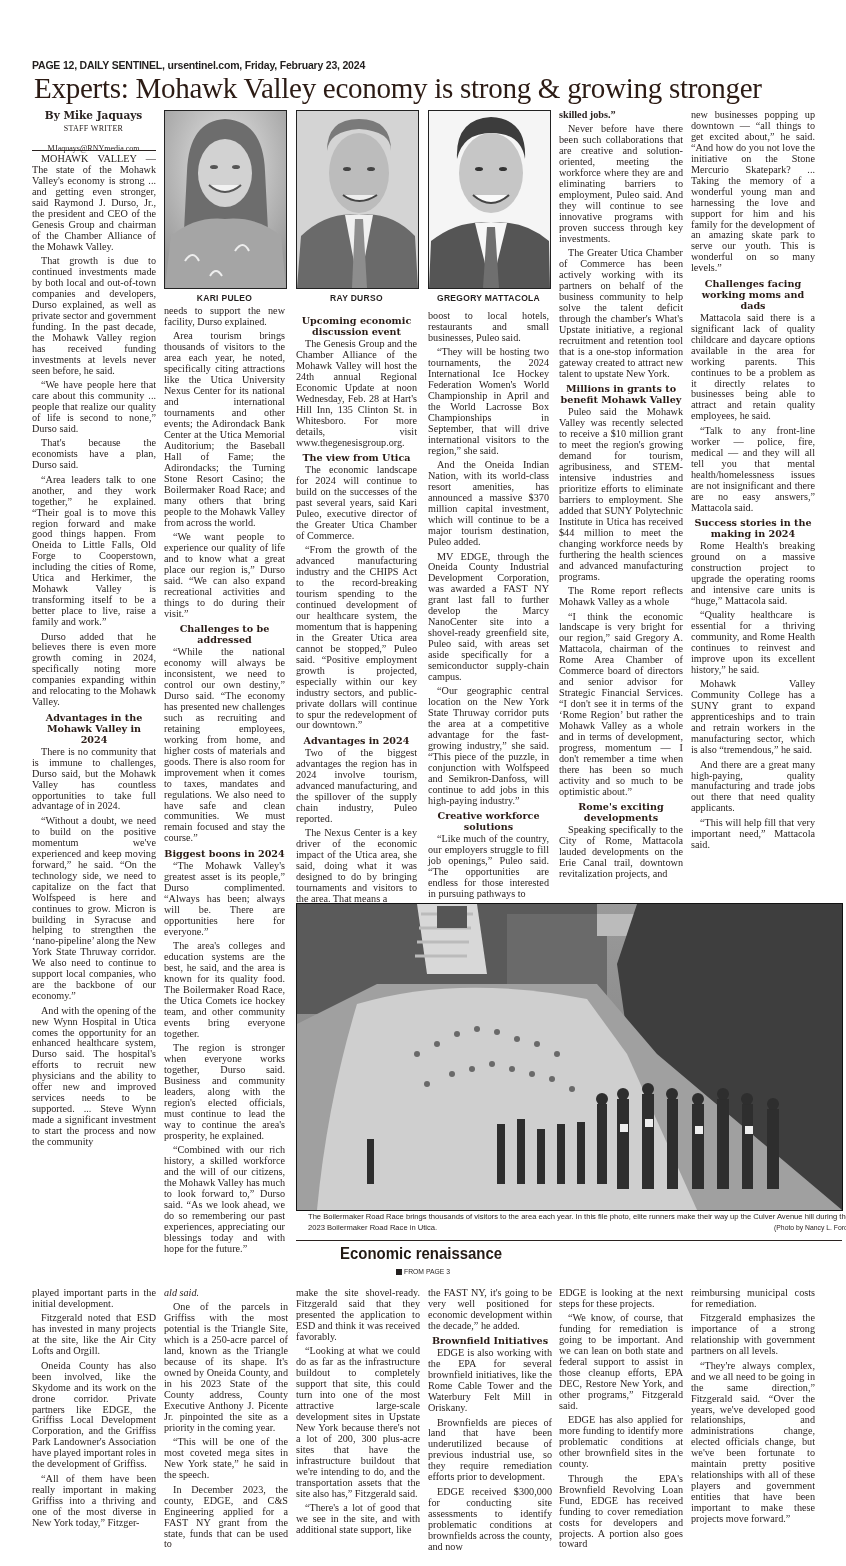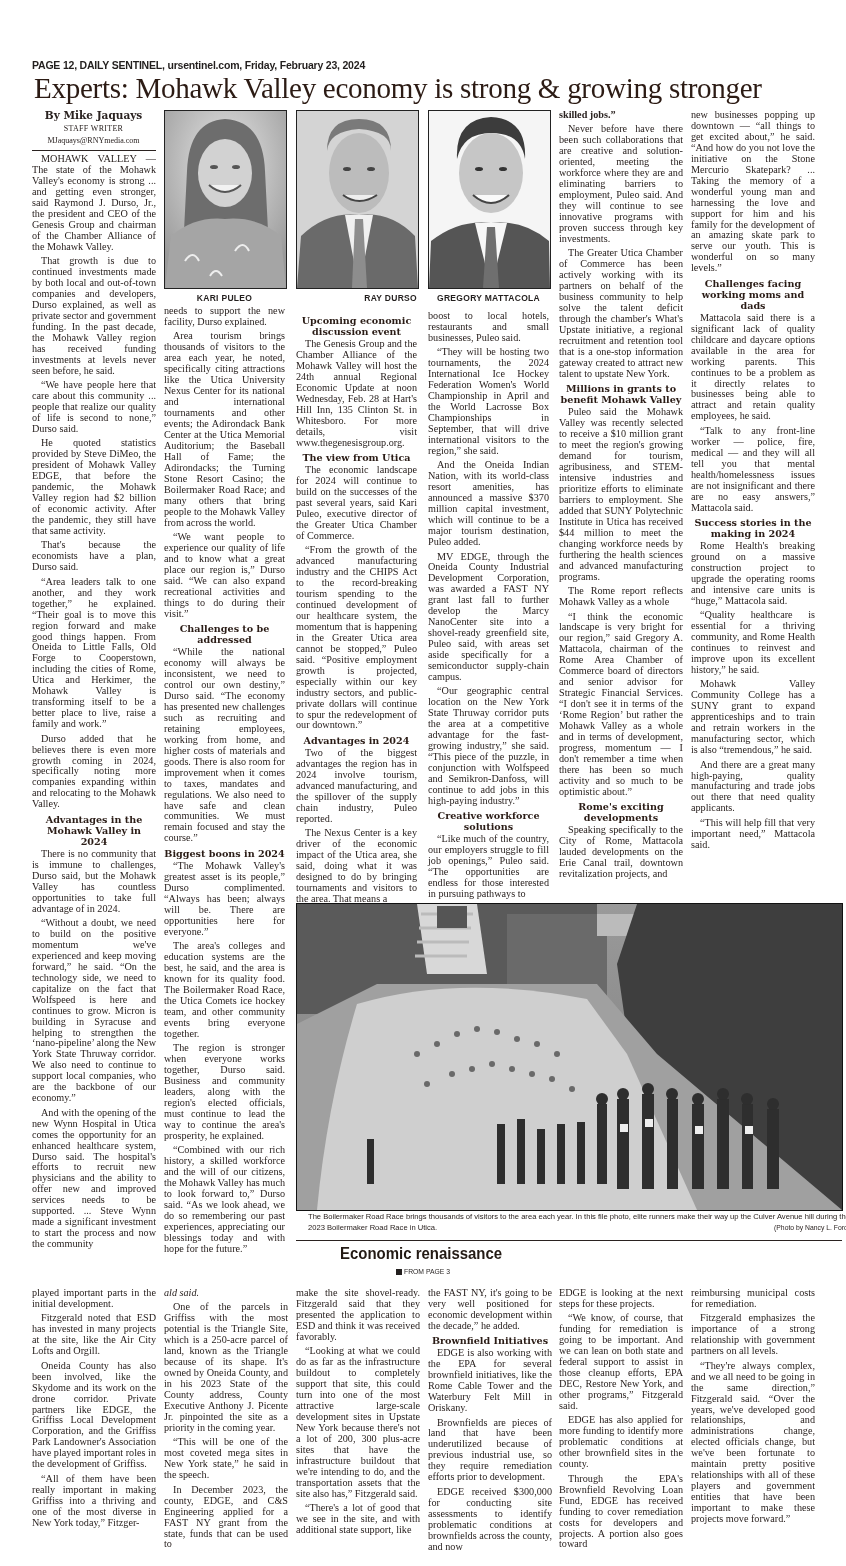--- a/index.html
+++ b/index.html
@@ -6,21 +6,21 @@
   body{width:846px;height:1566px;position:relative;overflow:hidden;font-family:"DejaVu Serif",serif;color:#2a2220;}
   .folio{position:absolute;left:32px;top:59px;font-family:"Liberation Sans",sans-serif;font-weight:bold;font-size:10.5px;color:#231f1e;letter-spacing:-0.2px;}
   .folio .rest{font-weight:bold;}
   .headline{position:absolute;left:34px;top:70px;width:790px;font-family:"Liberation Serif",serif;font-size:29.5px;line-height:36px;color:#2c1b14;white-space:nowrap;letter-spacing:-0.3px;transform:scaleX(0.985);transform-origin:left;}
   .col{position:absolute;font-family:"Liberation Serif",serif;font-size:10.2px;line-height:10.95px;text-align:justify;color:#2a2220;}
   .col p{margin:0 0 3.5px 0;text-indent:9px;hyphens:manual;}
   .col h4{margin:2px 0 2px 0;text-align:center;font-family:"DejaVu Serif",serif;font-weight:bold;font-size:9.6px;line-height:11px;color:#2a1c16;}
   .byline{position:absolute;left:32px;top:109px;width:123px;text-align:center;font-family:"Liberation Serif",serif;}
   .byline .name{font-weight:bold;font-size:10.5px;font-family:"DejaVu Serif",serif;}
   .byline .role{font-size:8px;margin-top:3px;letter-spacing:0.3px;}
-  .byline .email{font-size:8px;margin-top:3px;}
+  .byline .email{font-size:8px;margin-top:11px;}
   .byline-rule{position:absolute;left:32px;top:150px;width:124px;height:1px;background:#2a2220;}
   .portrait{position:absolute;top:110px;width:121px;height:177px;border:1px solid #222;overflow:hidden;background:#cfcfcf;}
   .portrait svg{width:100%;height:100%;display:block;}
   .pcap{position:absolute;top:293px;font-family:"Liberation Sans",sans-serif;font-weight:bold;font-size:8.5px;text-align:center;color:#231f1e;letter-spacing:0.3px;}
   .photo{position:absolute;left:296px;top:903px;width:545px;height:306px;border:1px solid #111;overflow:hidden;background:#8a8a8a;}
   .photo svg{display:block;}
   .caption{position:absolute;left:296px;top:1212px;width:546px;font-family:"Liberation Sans",sans-serif;font-size:7.6px;line-height:10.5px;color:#2a2220;margin-left:12px;}
   .credit{position:absolute;right:4px;bottom:0;font-size:6.8px;}
   .sec-rule{position:absolute;left:296px;top:1240px;width:546px;height:1px;background:#2a2220;}
   .kicker{position:absolute;left:340px;top:1244px;font-family:"Liberation Sans",sans-serif;font-weight:bold;font-size:17px;color:#231a14;transform:scaleX(0.88);transform-origin:left;}
@@ -67,42 +67,41 @@
     <path d="M30 40 Q30 8 62 8 Q94 8 94 40 Q94 20 62 18 Q32 20 30 40Z" fill="#7a7a7a"></path>
     <ellipse cx="62" cy="62" rx="30" ry="40" fill="#bcbcbc"></ellipse>
     <path d="M46 84 Q62 96 80 84" stroke="#444" stroke-width="2" fill="#eee"></path>
     <ellipse cx="50" cy="58" rx="4" ry="2" fill="#444"></ellipse>
       <ellipse cx="74" cy="58" rx="4" ry="2" fill="#444"></ellipse>
     <path d="M0 177 L4 125 Q30 100 62 104 Q94 100 118 125 L121 177 Z" fill="#6a6a6a"></path>
     <path d="M48 104 L62 177 L76 104 Z" fill="#f0f0f0"></path>
     <path d="M58 108 L55 177 L70 177 L66 108 Z" fill="#8d8d8d"></path>
   </svg>
 </div>
-<div class="pcap" style="left:296px;width:121px;text-align:right;">RAY DURSO</div>
+<div class="pcap" style="left:296px;width:121px;">RAY DURSO</div>
 
 <div class="portrait" style="left:428px;">
   <svg viewBox="0 0 121 177" preserveAspectRatio="none">
     <rect width="121" height="177" fill="#f5f5f5"></rect>
     <path d="M28 48 Q26 8 62 6 Q98 8 96 48 Q92 22 62 22 Q34 22 28 48Z" fill="#3c3c3c"></path>
     <ellipse cx="62" cy="62" rx="32" ry="40" fill="#c6c6c6"></ellipse>
     <path d="M44 84 Q62 100 80 84" stroke="#444" stroke-width="2" fill="#fafafa"></path>
     <ellipse cx="50" cy="58" rx="4" ry="2" fill="#333"></ellipse>
       <ellipse cx="74" cy="58" rx="4" ry="2" fill="#333"></ellipse>
     <path d="M0 177 L2 130 Q30 108 62 112 Q94 108 120 130 L121 177 Z" fill="#555"></path>
     <path d="M46 112 L62 177 L78 112 Z" fill="#f7f7f7"></path>
     <path d="M58 116 L54 177 L70 177 L66 116 Z" fill="#6f6f6f"></path>
   </svg>
 </div>
 <div class="pcap" style="left:428px;width:121px;">GREGORY MATTACOLA</div>
 
 <div class="col" style="left:32px;top:154px;width:124px;">
     <p>MOHAWK VALLEY — The state of the Mohawk Valley's economy is strong ... and getting even stronger, said Raymond J. Durso, Jr., the president and CEO of the Genesis Group and chairman of the Chamber Alliance of the Mohawk Valley.</p>
     <p>That growth is due to continued investments made by both local and out-of-town companies and developers, Durso explained, as well as private sector and government funding. In the past decade, the Mohawk Valley region has received funding investments at levels never seen before, he said.</p>
     <p>“We have people here that care about this community ... people that realize our quality of life is second to none,” Durso said.</p>
-    <p>He quoted statistics provided by Steve DiMeo, the president of Mohawk Valley EDGE, that before the pandemic, the Mohawk Valley region had $2 billion of economic activity. After the pandemic, they still have that same activity.</p>
     <p>That's because the economists have a plan, Durso said.</p>
     <p>“Area leaders talk to one another, and they work together,” he explained. “Their goal is to move this region forward and make good things happen. From Oneida to Little Falls, Old Forge to Cooperstown, including the cities of Rome, Utica and Herkimer, the Mohawk Valley is transforming itself to be a better place to live, raise a family and work.”</p>
     <p>Durso added that he believes there is even more growth coming in 2024, specifically noting more companies expanding within and relocating to the Mohawk Valley.</p>
     <h4>Advantages in the Mohawk Valley in 2024</h4>
     <p>There is no community that is immune to challenges, Durso said, but the Mohawk Valley has countless opportunities to take full advantage of in 2024.</p>
     <p>“Without a doubt, we need to build on the positive momentum we've experienced and keep moving forward,” he said. “On the technology side, we need to capitalize on the fact that Wolfspeed is here and continues to grow. Micron is building in Syracuse and helping to strengthen the ‘nano-pipeline’ along the New York State Thruway corridor. We also need to continue to support local companies, who are the backbone of our economy.”</p>
     <p>And with the opening of the new Wynn Hospital in Utica comes the opportunity for an enhanced healthcare system, Durso said. The hospital's efforts to recruit new physicians and the ability to offer new and improved services needs to be supported. ... Steve Wynn made a significant investment to start the process and now the community</p>
   </div>
 <div class="col" style="left:164px;top:306px;width:121px;">
     <p style="text-indent: 0px;">needs to support the new facility, Durso explained.</p>

